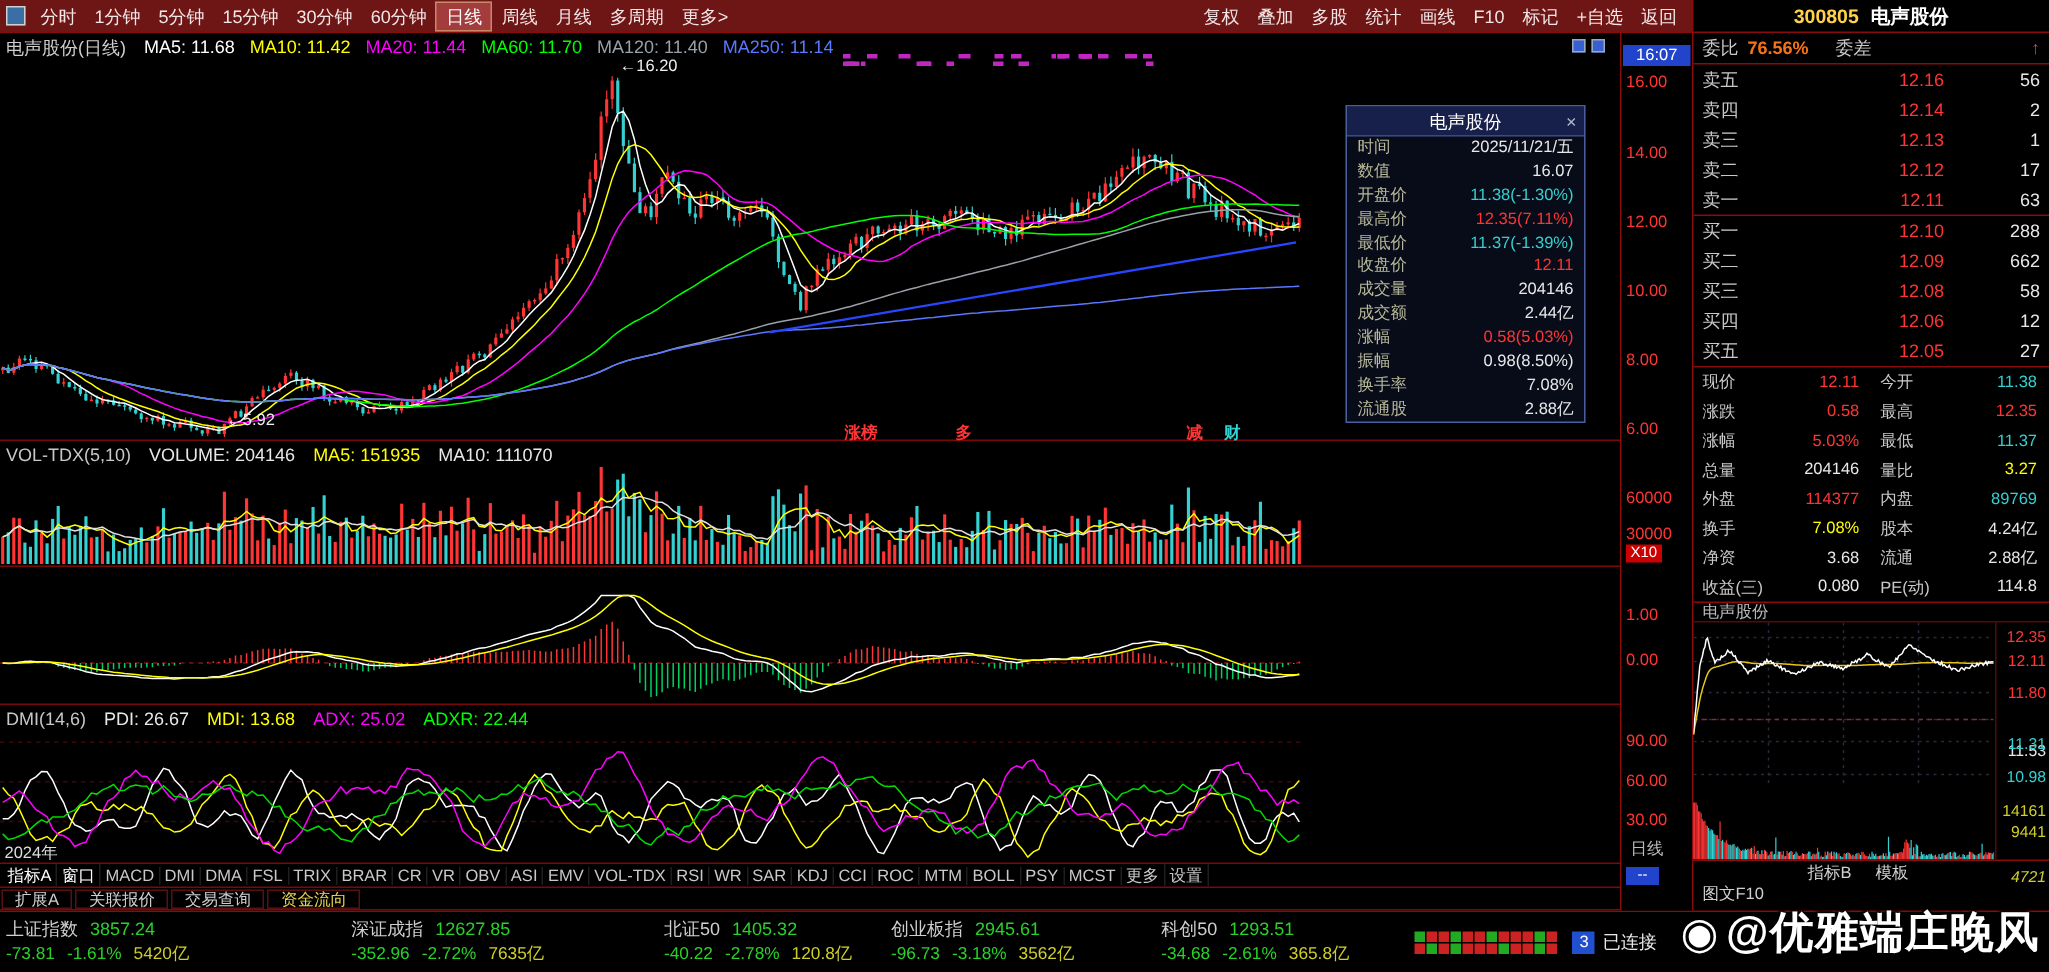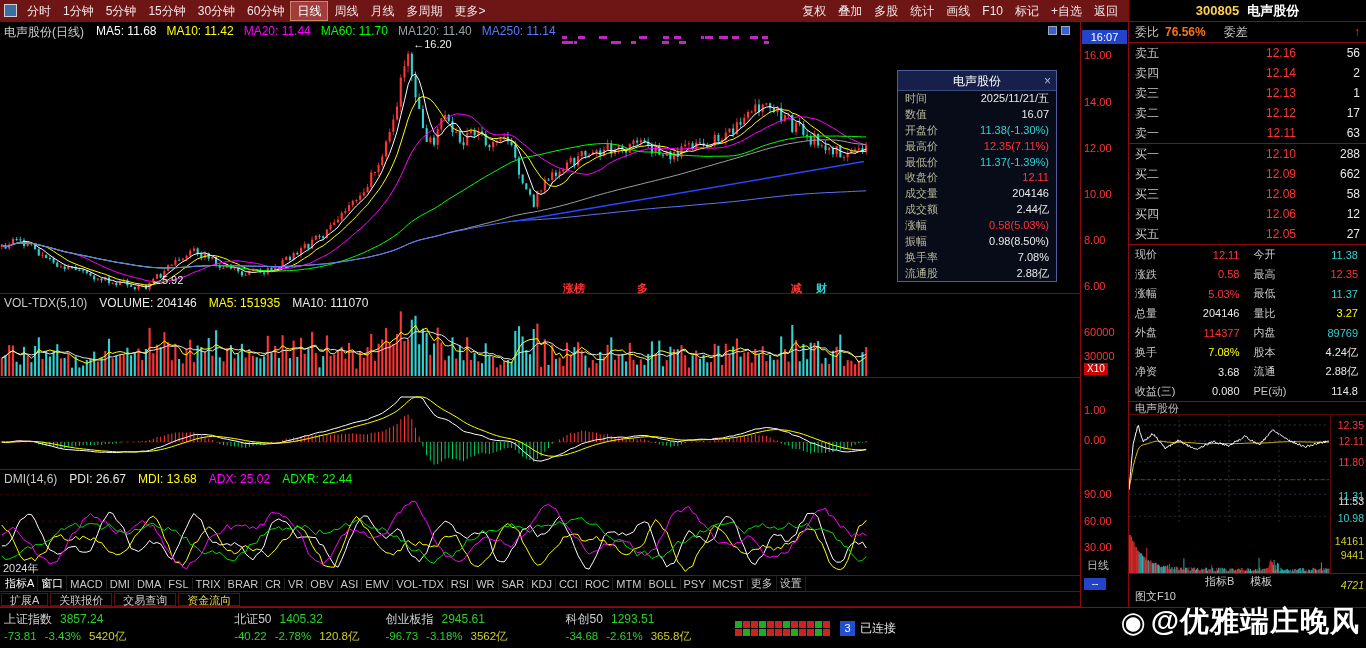--- a/index.html
+++ b/index.html
@@ -1679,22 +1679,33 @@
 
   <div class="statusbar">
     <span id="index-blocks" style="display:flex">
         <span class="idx" style="margin-right: 108px;">
           <span class="l1">
             <span class="idx-name">上证指数</span>
             <span class="idx-val">3857.24</span>
           </span>
           <span class="l2">
             <span>-73.81</span>
-            <span>-3.43%</span>
+            <span>-1.61%</span>
             <span class="idx-amt">5420亿</span>
+          </span>
+        </span>
+        <span class="idx" style="margin-right: 80px;">
+          <span class="l1">
+            <span class="idx-name">深证成指</span>
+            <span class="idx-val">12627.85</span>
+          </span>
+          <span class="l2">
+            <span>-352.96</span>
+            <span>-2.72%</span>
+            <span class="idx-amt">7635亿</span>
           </span>
         </span>
         <span class="idx" style="margin-right: 26px;">
           <span class="l1">
             <span class="idx-name">北证50</span>
             <span class="idx-val">1405.32</span>
           </span>
           <span class="l2">
             <span>-40.22</span>
             <span>-2.78%</span>

